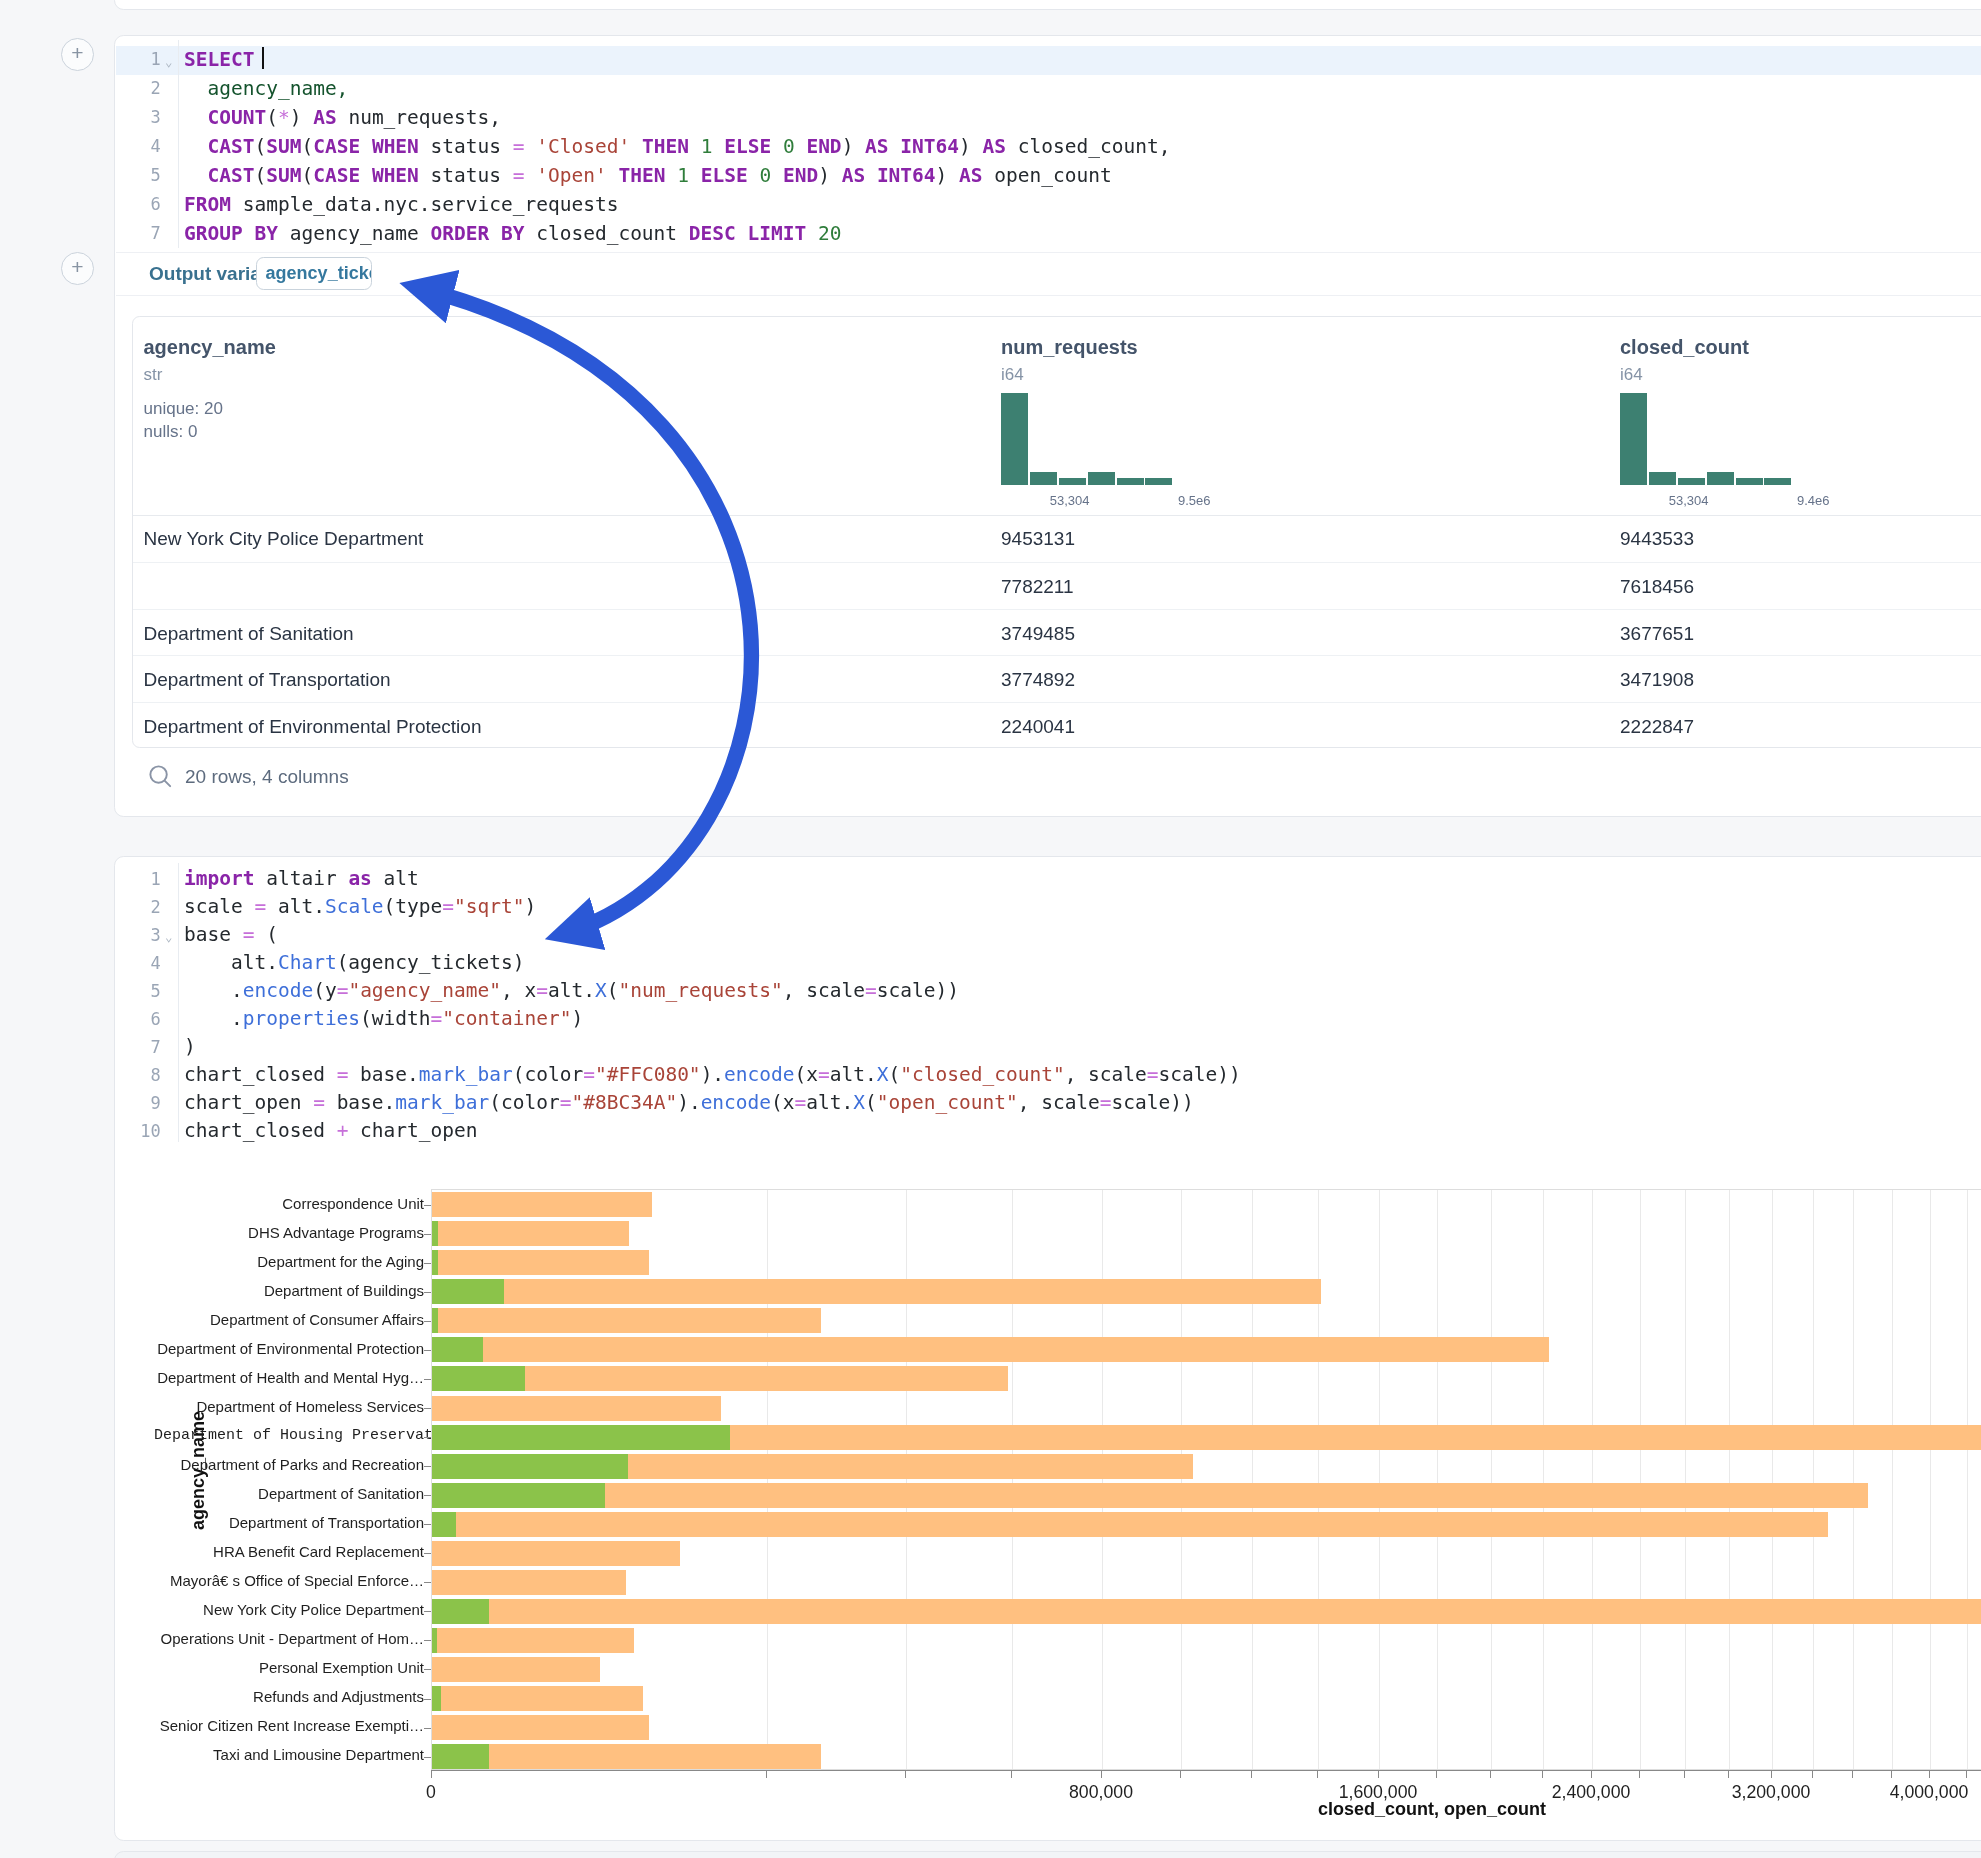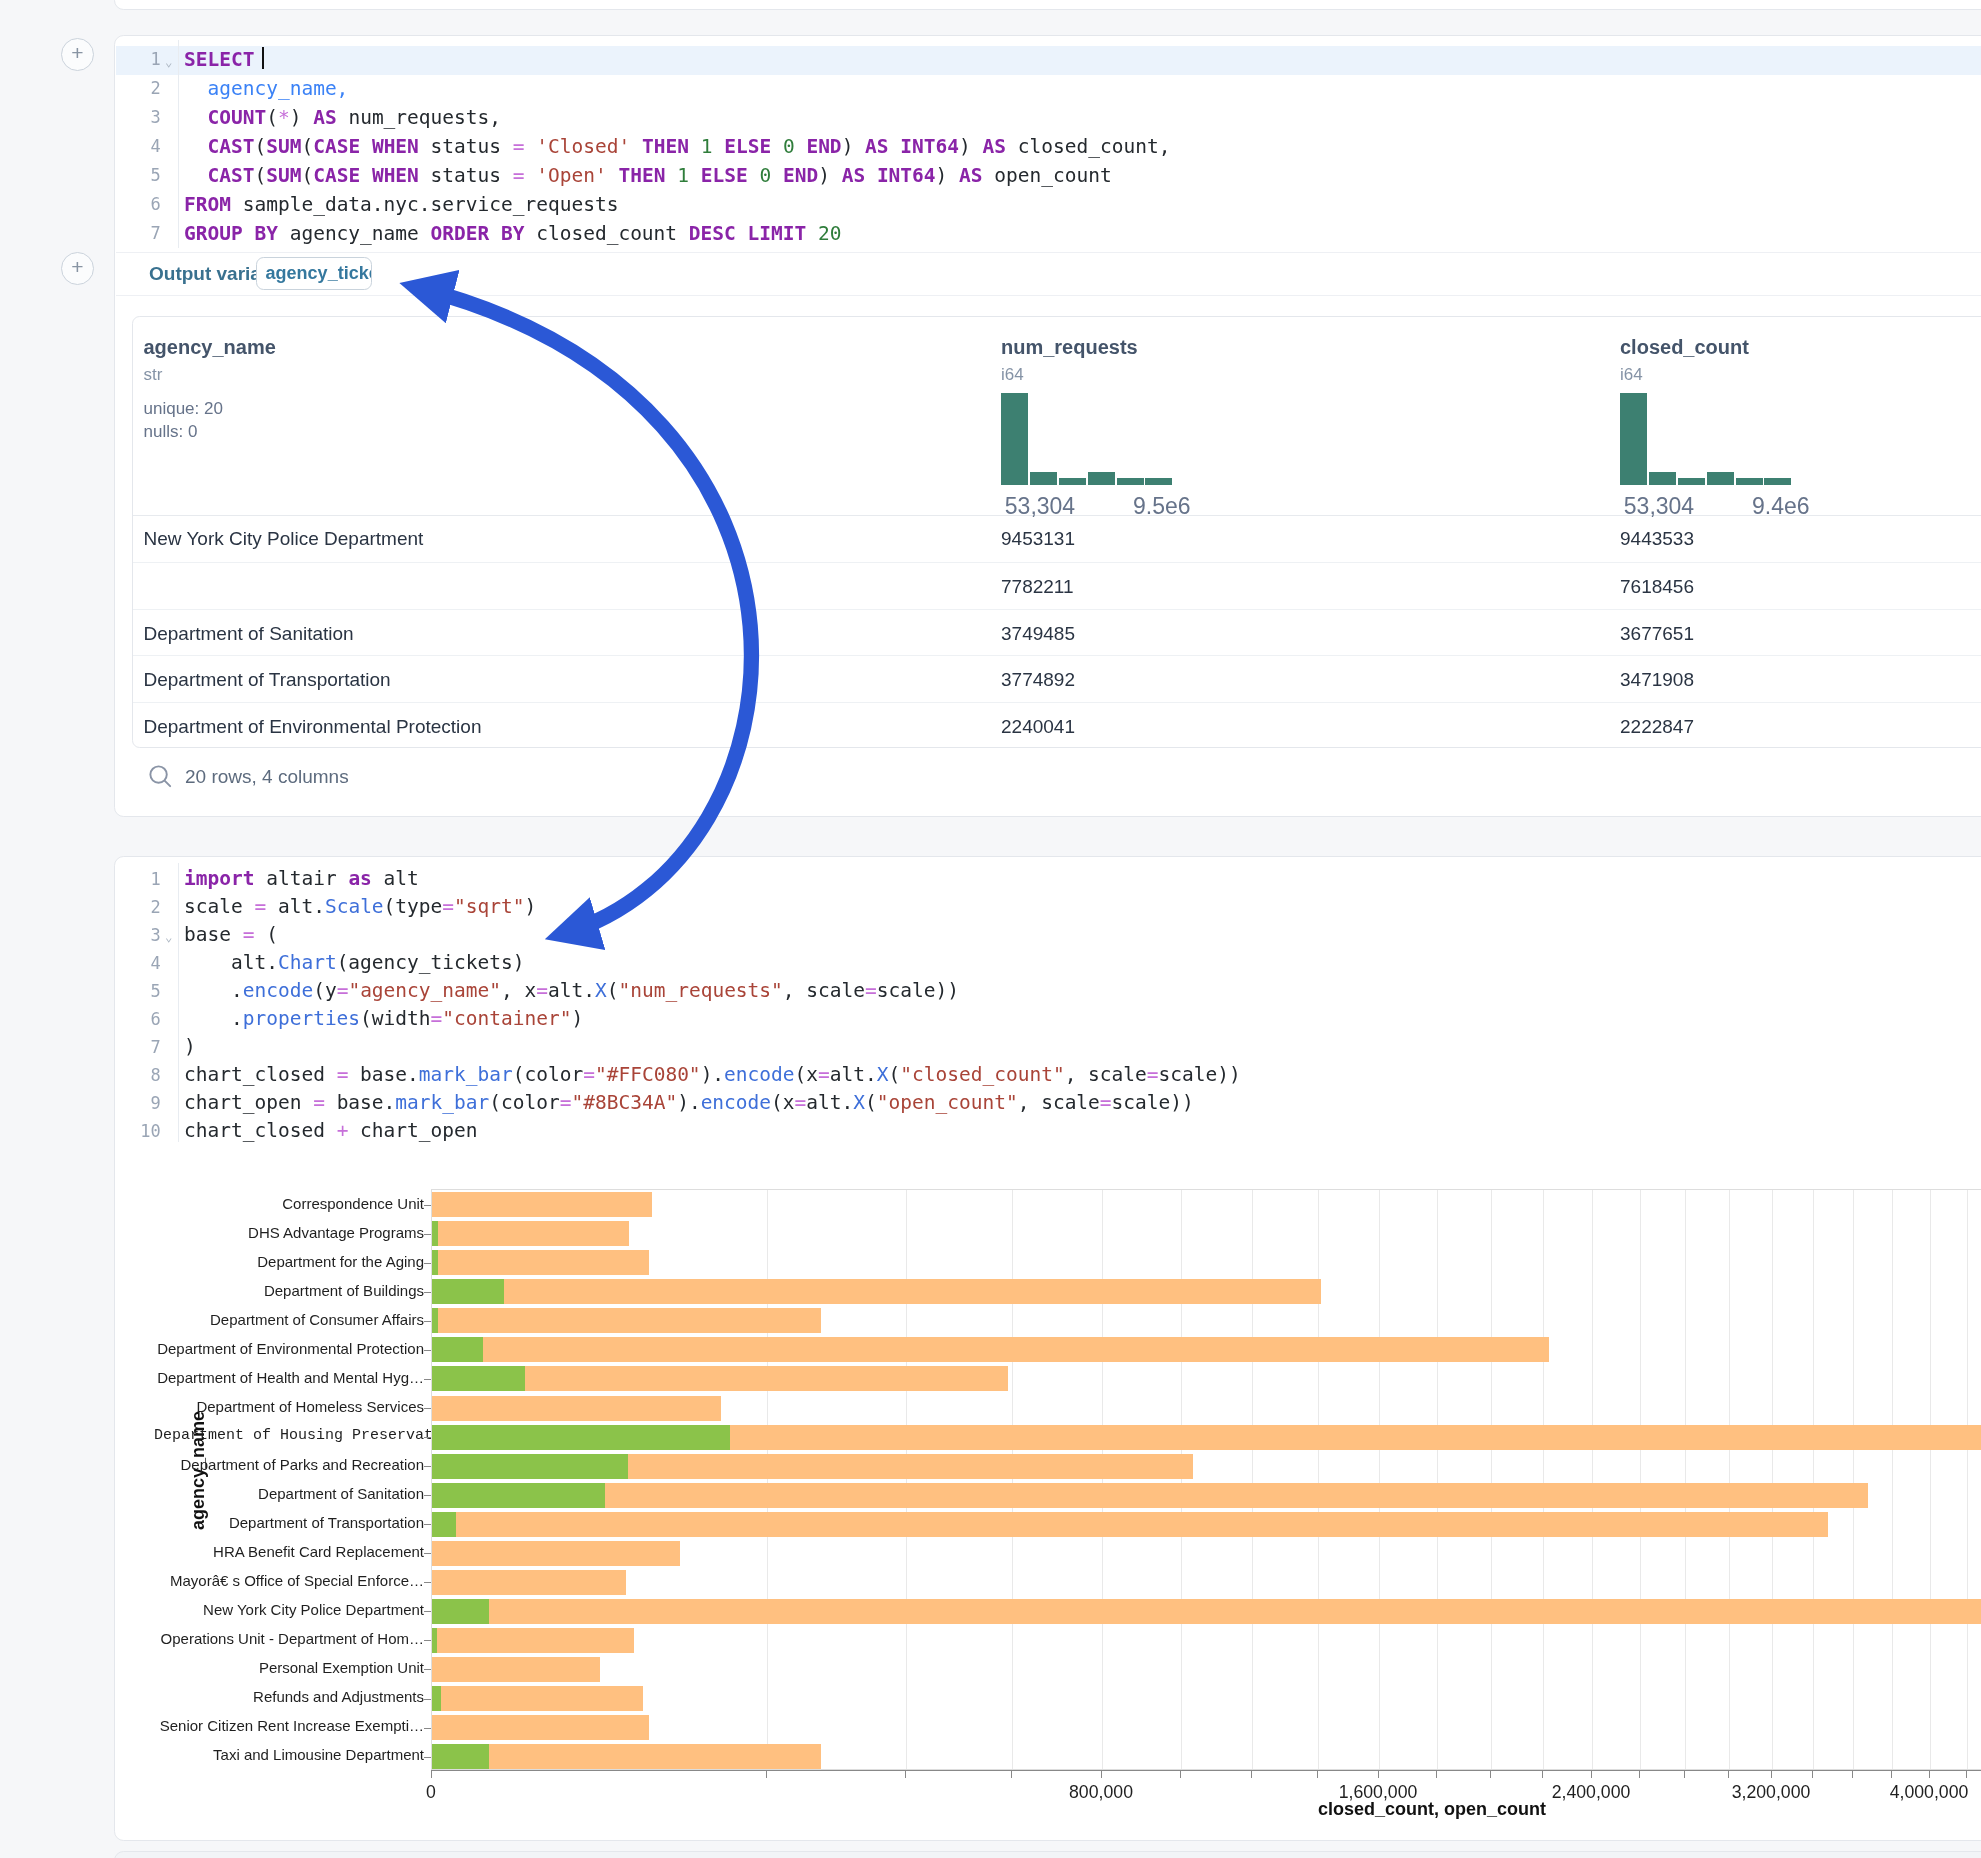--- a/index.html
+++ b/index.html
@@ -25,21 +25,21 @@
   .outvar-pill span{display:block;margin:4.8px 0 0 8.6px;font-weight:bold;font-size:18px;color:#35789e;white-space:nowrap;}
   
   .tbl{position:absolute;background:#fff;border:1px solid #e4e7ec;border-radius:7.6px;box-sizing:border-box;overflow:hidden;}
   .thead{position:absolute;left:0;right:0;top:0;height:198px;border-bottom:1px solid #e7eaee;}
   .th{position:absolute;top:0;height:198px;}
   .th .cname{position:absolute;top:19px;font-size:20px;font-weight:bold;color:#44546a;white-space:nowrap;}
   .th .ctype{position:absolute;top:48px;font-size:17px;color:#8593a6;}
   .th .cstat{position:absolute;font-size:17px;color:#66738a;white-space:nowrap;}
   .hist{position:absolute;top:76px;height:92px;display:flex;align-items:flex-end;}
   .hist div{margin-right:1.9px;}
-  .histlab{position:absolute;top:176px;font-size:23px;color:#66738a;}
+  .histlab{position:absolute;top:176px;font-size:13px;color:#66738a;margin-left:45px;}
   .trow{position:absolute;left:0;right:0;height:47px;border-top:1px solid #eef1f4;}
   .trow .td{position:absolute;top:0;line-height:47px;font-size:19px;color:#2a3443;white-space:nowrap;}
   .tfooter{position:absolute;font-size:19px;color:#5d6b7e;}
   
   .plot{position:absolute;border:1px solid #dddddd;box-sizing:border-box;}
   .gl{position:absolute;top:0;bottom:0;width:1px;background:#e9e9e9;}
   .bar{position:absolute;}
   .ylabels{position:absolute;}
   .ylab{text-align:right;font-size:15px;color:#1f1f1f;white-space:nowrap;}
   .ytick{position:absolute;height:1px;width:6.7px;background:#888;}
@@ -58,21 +58,21 @@
   <div class="card" style="left:114px;top:-13.4px;width:1902px;height:23px;border-radius:9.6px;"></div>
 
   <div class="plus-btn" style="left:61px;top:38px;">+</div>
   <div class="plus-btn" style="left:61px;top:252px;">+</div>
 
   <div class="card" style="left:114px;top:35px;width:1902px;height:782px;">
     <div class="active-line" style="top:9.6px;height:29px;"></div>
     <div class="gutter-sep" style="left:63px;top:3.8px;height:208px;"></div>
     <div id="sql-code" class="code-wrap" style="top:8.6px;">
         <div class="cl" style="height: 29px; line-height: 29px;"><span class="ln">1</span><span class="fold">⌄</span><span class="ct"><span style="color: rgb(138, 36, 168); font-weight: bold;">SELECT</span><span class="cursor"></span></span></div>
-        <div class="cl" style="height: 29px; line-height: 29px;"><span class="ln">2</span><span class="ct"><span style="color: #3b82f6;">  agency_name,</span></span></div>
+        <div class="cl" style="height: 29px; line-height: 29px;"><span class="ln">2</span><span class="ct"><span style="color: #14532d;">  agency_name,</span></span></div>
         <div class="cl" style="height: 29px; line-height: 29px;"><span class="ln">3</span><span class="ct"><span style="color: rgb(36, 41, 46);">  </span><span style="color: rgb(138, 36, 168); font-weight: bold;">COUNT</span><span style="color: rgb(36, 41, 46);">(</span><span style="color: rgb(198, 111, 217);">*</span><span style="color: rgb(36, 41, 46);">) </span><span style="color: rgb(138, 36, 168); font-weight: bold;">AS</span><span style="color: rgb(36, 41, 46);"> num_requests,</span></span></div>
         <div class="cl" style="height: 29px; line-height: 29px;"><span class="ln">4</span><span class="ct"><span style="color: rgb(36, 41, 46);">  </span><span style="color: rgb(138, 36, 168); font-weight: bold;">CAST</span><span style="color: rgb(36, 41, 46);">(</span><span style="color: rgb(138, 36, 168); font-weight: bold;">SUM</span><span style="color: rgb(36, 41, 46);">(</span><span style="color: rgb(138, 36, 168); font-weight: bold;">CASE WHEN</span><span style="color: rgb(36, 41, 46);"> status </span><span style="color: rgb(198, 111, 217);">=</span><span style="color: rgb(36, 41, 46);"> </span><span style="color: rgb(169, 68, 56);">'Closed'</span><span style="color: rgb(36, 41, 46);"> </span><span style="color: rgb(138, 36, 168); font-weight: bold;">THEN</span><span style="color: rgb(36, 41, 46);"> </span><span style="color: rgb(47, 125, 59);">1</span><span style="color: rgb(36, 41, 46);"> </span><span style="color: rgb(138, 36, 168); font-weight: bold;">ELSE</span><span style="color: rgb(36, 41, 46);"> </span><span style="color: rgb(47, 125, 59);">0</span><span style="color: rgb(36, 41, 46);"> </span><span style="color: rgb(138, 36, 168); font-weight: bold;">END</span><span style="color: rgb(36, 41, 46);">) </span><span style="color: rgb(138, 36, 168); font-weight: bold;">AS</span><span style="color: rgb(36, 41, 46);"> </span><span style="color: rgb(138, 36, 168); font-weight: bold;">INT64</span><span style="color: rgb(36, 41, 46);">) </span><span style="color: rgb(138, 36, 168); font-weight: bold;">AS</span><span style="color: rgb(36, 41, 46);"> closed_count,</span></span></div>
         <div class="cl" style="height: 29px; line-height: 29px;"><span class="ln">5</span><span class="ct"><span style="color: rgb(36, 41, 46);">  </span><span style="color: rgb(138, 36, 168); font-weight: bold;">CAST</span><span style="color: rgb(36, 41, 46);">(</span><span style="color: rgb(138, 36, 168); font-weight: bold;">SUM</span><span style="color: rgb(36, 41, 46);">(</span><span style="color: rgb(138, 36, 168); font-weight: bold;">CASE WHEN</span><span style="color: rgb(36, 41, 46);"> status </span><span style="color: rgb(198, 111, 217);">=</span><span style="color: rgb(36, 41, 46);"> </span><span style="color: rgb(169, 68, 56);">'Open'</span><span style="color: rgb(36, 41, 46);"> </span><span style="color: rgb(138, 36, 168); font-weight: bold;">THEN</span><span style="color: rgb(36, 41, 46);"> </span><span style="color: rgb(47, 125, 59);">1</span><span style="color: rgb(36, 41, 46);"> </span><span style="color: rgb(138, 36, 168); font-weight: bold;">ELSE</span><span style="color: rgb(36, 41, 46);"> </span><span style="color: rgb(47, 125, 59);">0</span><span style="color: rgb(36, 41, 46);"> </span><span style="color: rgb(138, 36, 168); font-weight: bold;">END</span><span style="color: rgb(36, 41, 46);">) </span><span style="color: rgb(138, 36, 168); font-weight: bold;">AS</span><span style="color: rgb(36, 41, 46);"> </span><span style="color: rgb(138, 36, 168); font-weight: bold;">INT64</span><span style="color: rgb(36, 41, 46);">) </span><span style="color: rgb(138, 36, 168); font-weight: bold;">AS</span><span style="color: rgb(36, 41, 46);"> open_count</span></span></div>
         <div class="cl" style="height: 29px; line-height: 29px;"><span class="ln">6</span><span class="ct"><span style="color: rgb(138, 36, 168); font-weight: bold;">FROM</span><span style="color: rgb(36, 41, 46);"> sample_data.nyc.service_requests</span></span></div>
         <div class="cl" style="height: 29px; line-height: 29px;"><span class="ln">7</span><span class="ct"><span style="color: rgb(138, 36, 168); font-weight: bold;">GROUP BY</span><span style="color: rgb(36, 41, 46);"> agency_name </span><span style="color: rgb(138, 36, 168); font-weight: bold;">ORDER BY</span><span style="color: rgb(36, 41, 46);"> closed_count </span><span style="color: rgb(138, 36, 168); font-weight: bold;">DESC</span><span style="color: rgb(36, 41, 46);"> </span><span style="color: rgb(138, 36, 168); font-weight: bold;">LIMIT</span><span style="color: rgb(36, 41, 46);"> </span><span style="color: rgb(47, 125, 59);">20</span></span></div>
       </div>
 
     <div class="divider" style="top:216px;"></div>
     <div class="outvar-label" style="left:34px;top:227px;">Output variable:</div>
     <div class="outvar-pill" style="left:141px;top:221px;">

